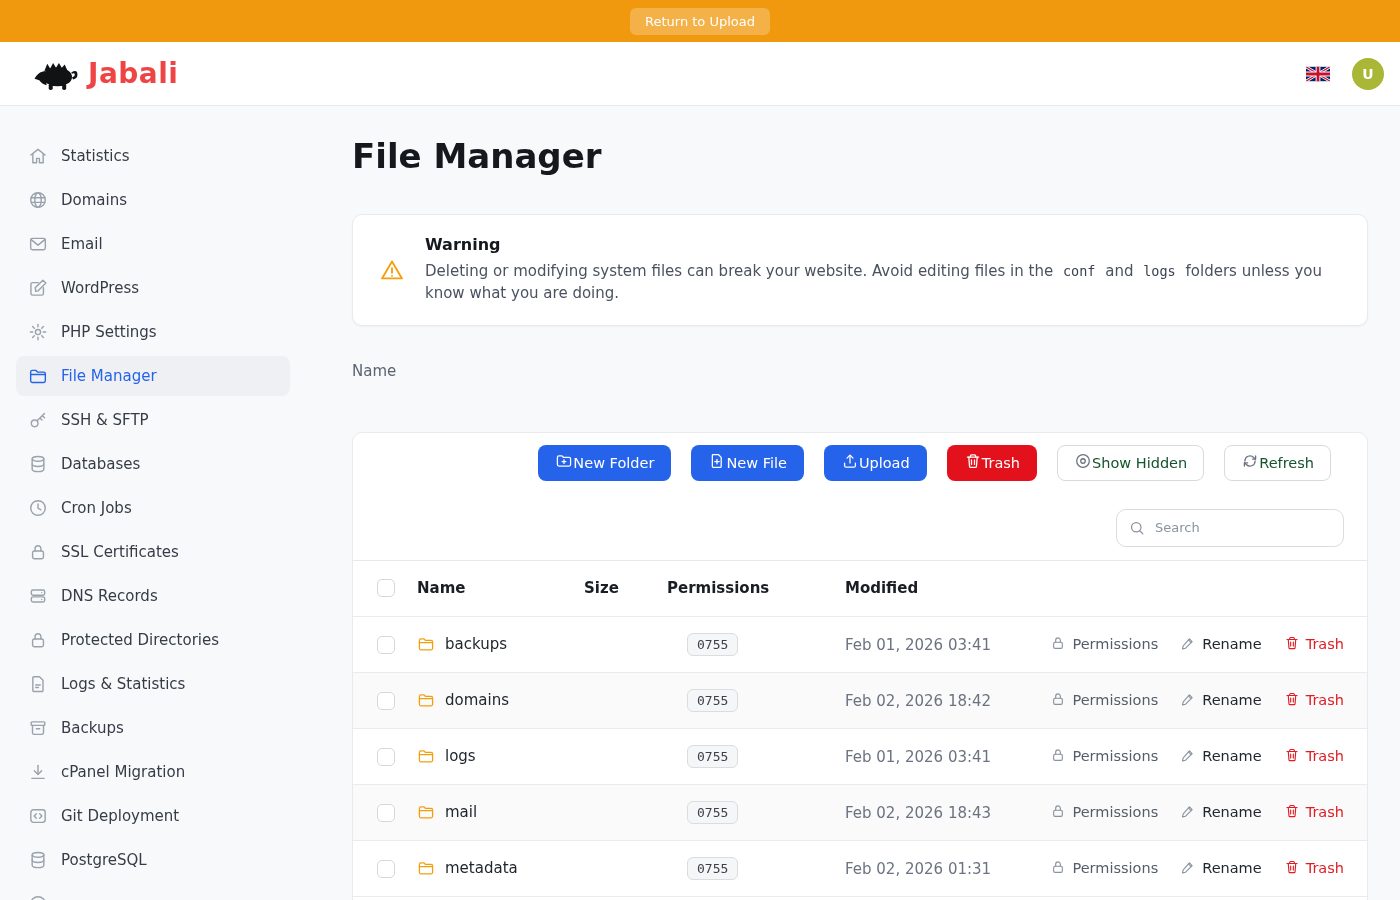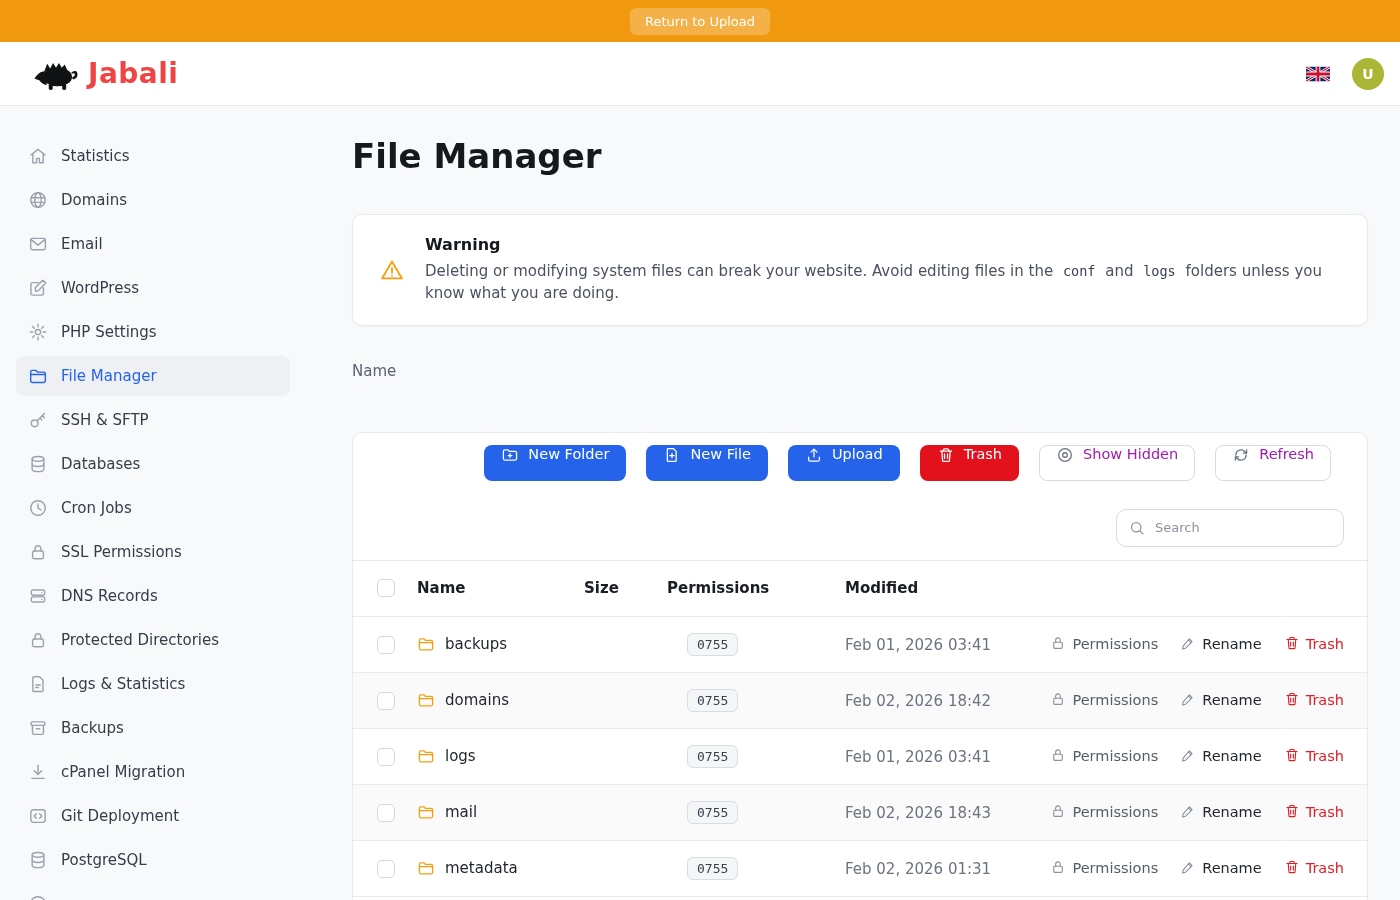--- a/index.html
+++ b/index.html
@@ -75,28 +75,28 @@
   .breadcrumb { margin:36px 0 52px; font-size:15px; color:#5b6472; }
   .breadcrumb a { color:#5b6472; text-decoration:none; cursor:pointer; }
 
   
   .file-card {
     background:#fff; border:1px solid #e8eaec; border-radius:10px 10px 0 0;
     padding-top:12px; min-height:540px;
   }
   .toolbar { display:flex; justify-content:flex-end; gap:20px; padding:0 36px; }
   .btn {
-    display:inline-flex; align-items:flex-start; gap:9px; height:36px;
+    display:inline-flex; align-items:center; height:36px;
     padding:0 16px; border-radius:8px; font-size:14.5px; cursor:pointer;
     font-family:inherit; border:1px solid transparent; white-space:nowrap;
   }
   .btn svg { width:18px; height:18px; }
   .btn.blue { background:#2563eb; color:#fff; }
   .btn.red { background:#e2111b; color:#fff; }
-  .btn.ghost { background:#fff; border-color:#d7dade; color:#a21caf; }
+  .btn.ghost { background:#fff; border-color:#d7dade; color:#14532d; }
   .btn.ghost svg { color:#6b7280; }
 
   .search-row { display:flex; justify-content:flex-end; padding:28px 23px 13px; }
   .search-box {
     position:relative; width:228px; height:38px;
   }
   .search-box svg {
     position:absolute; left:12px; top:10px; width:18px; height:18px; color:#8b93a0;
   }
   .search-box input {
@@ -277,21 +277,21 @@
         <span class="label">Cron Jobs</span>
       </div>
 
       <div class="side-item">
         <span class="icon">
           <svg viewBox="0 0 24 24" fill="none" stroke="currentColor" stroke-width="1.7" stroke-linecap="round" stroke-linejoin="round">
             <rect x="5.5" y="10.8" width="13" height="9.2" rx="2"></rect>
             <path d="M8.5 10.8V7.9a3.5 3.5 0 0 1 7 0v2.9"></path>
           </svg>
         </span>
-        <span class="label">SSL Permissions</span>
+        <span class="label">SSL Certificates</span>
       </div>
 
       <div class="side-item">
         <span class="icon">
           <svg viewBox="0 0 24 24" fill="none" stroke="currentColor" stroke-width="1.7" stroke-linecap="round" stroke-linejoin="round">
             <rect x="4" y="4.8" width="16" height="6.2" rx="2"></rect>
             <rect x="4" y="13" width="16" height="6.2" rx="2"></rect>
             <path d="M16.5 7.9h.01M16.5 16.1h.01"></path>
           </svg>
         </span>

